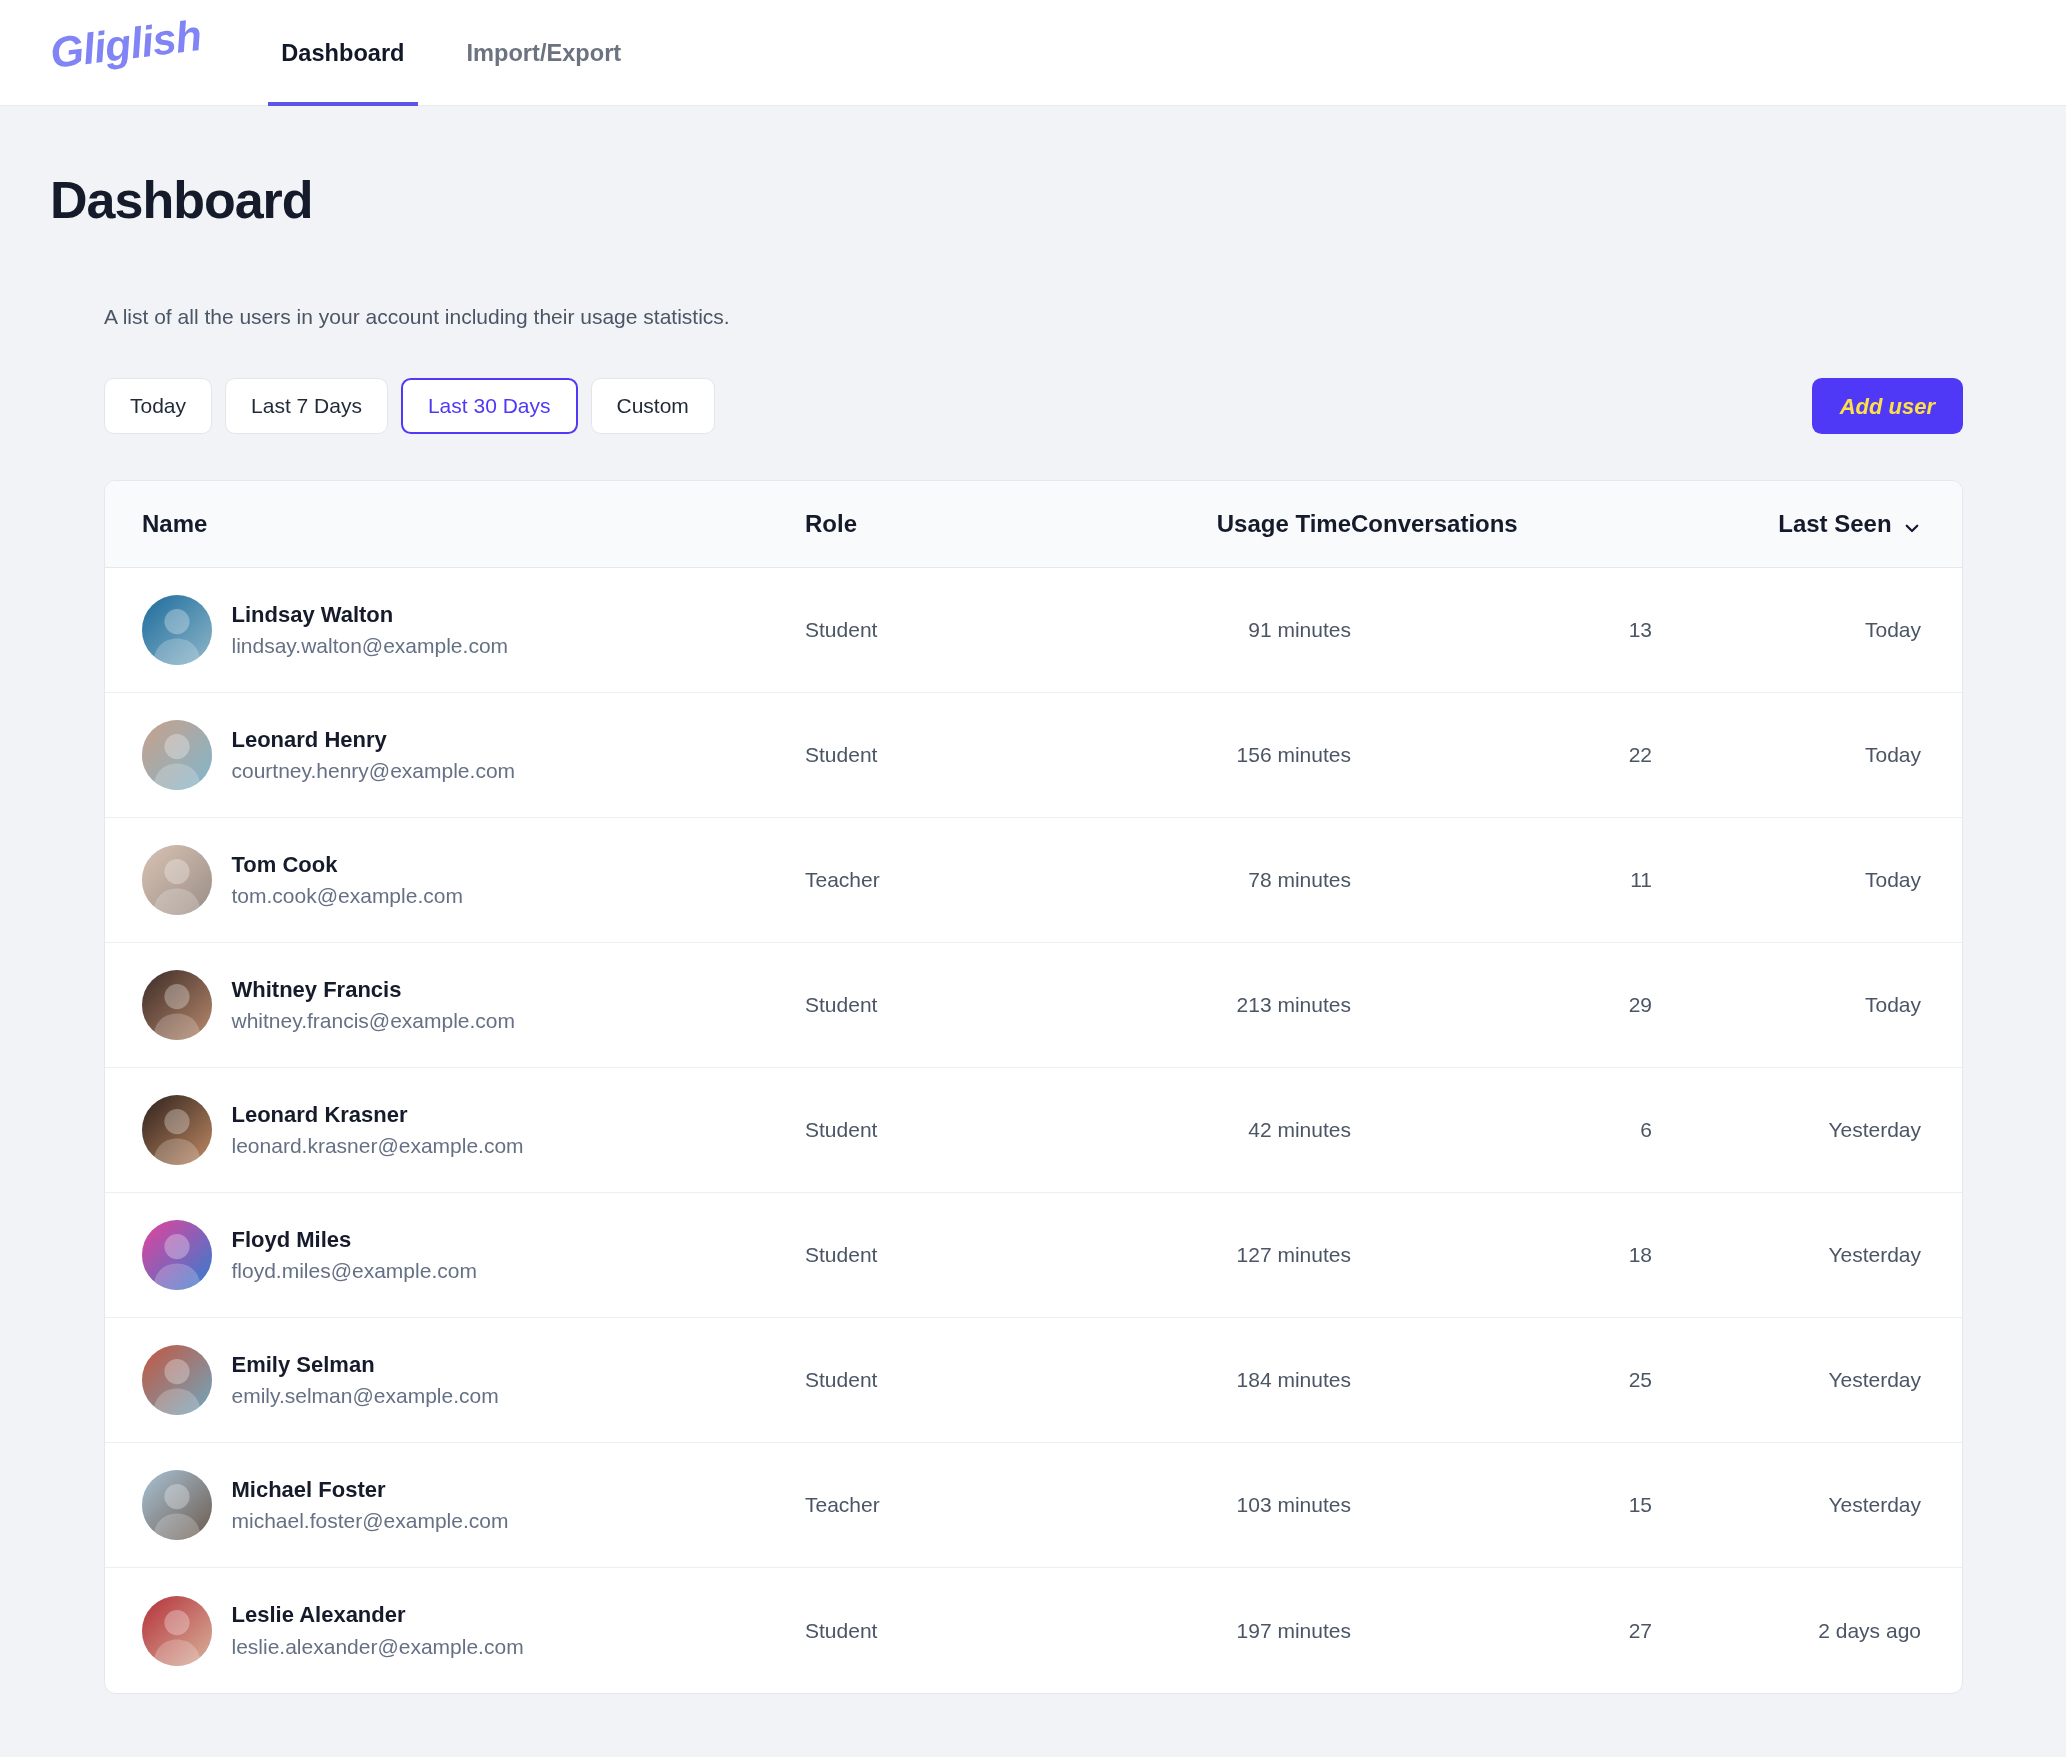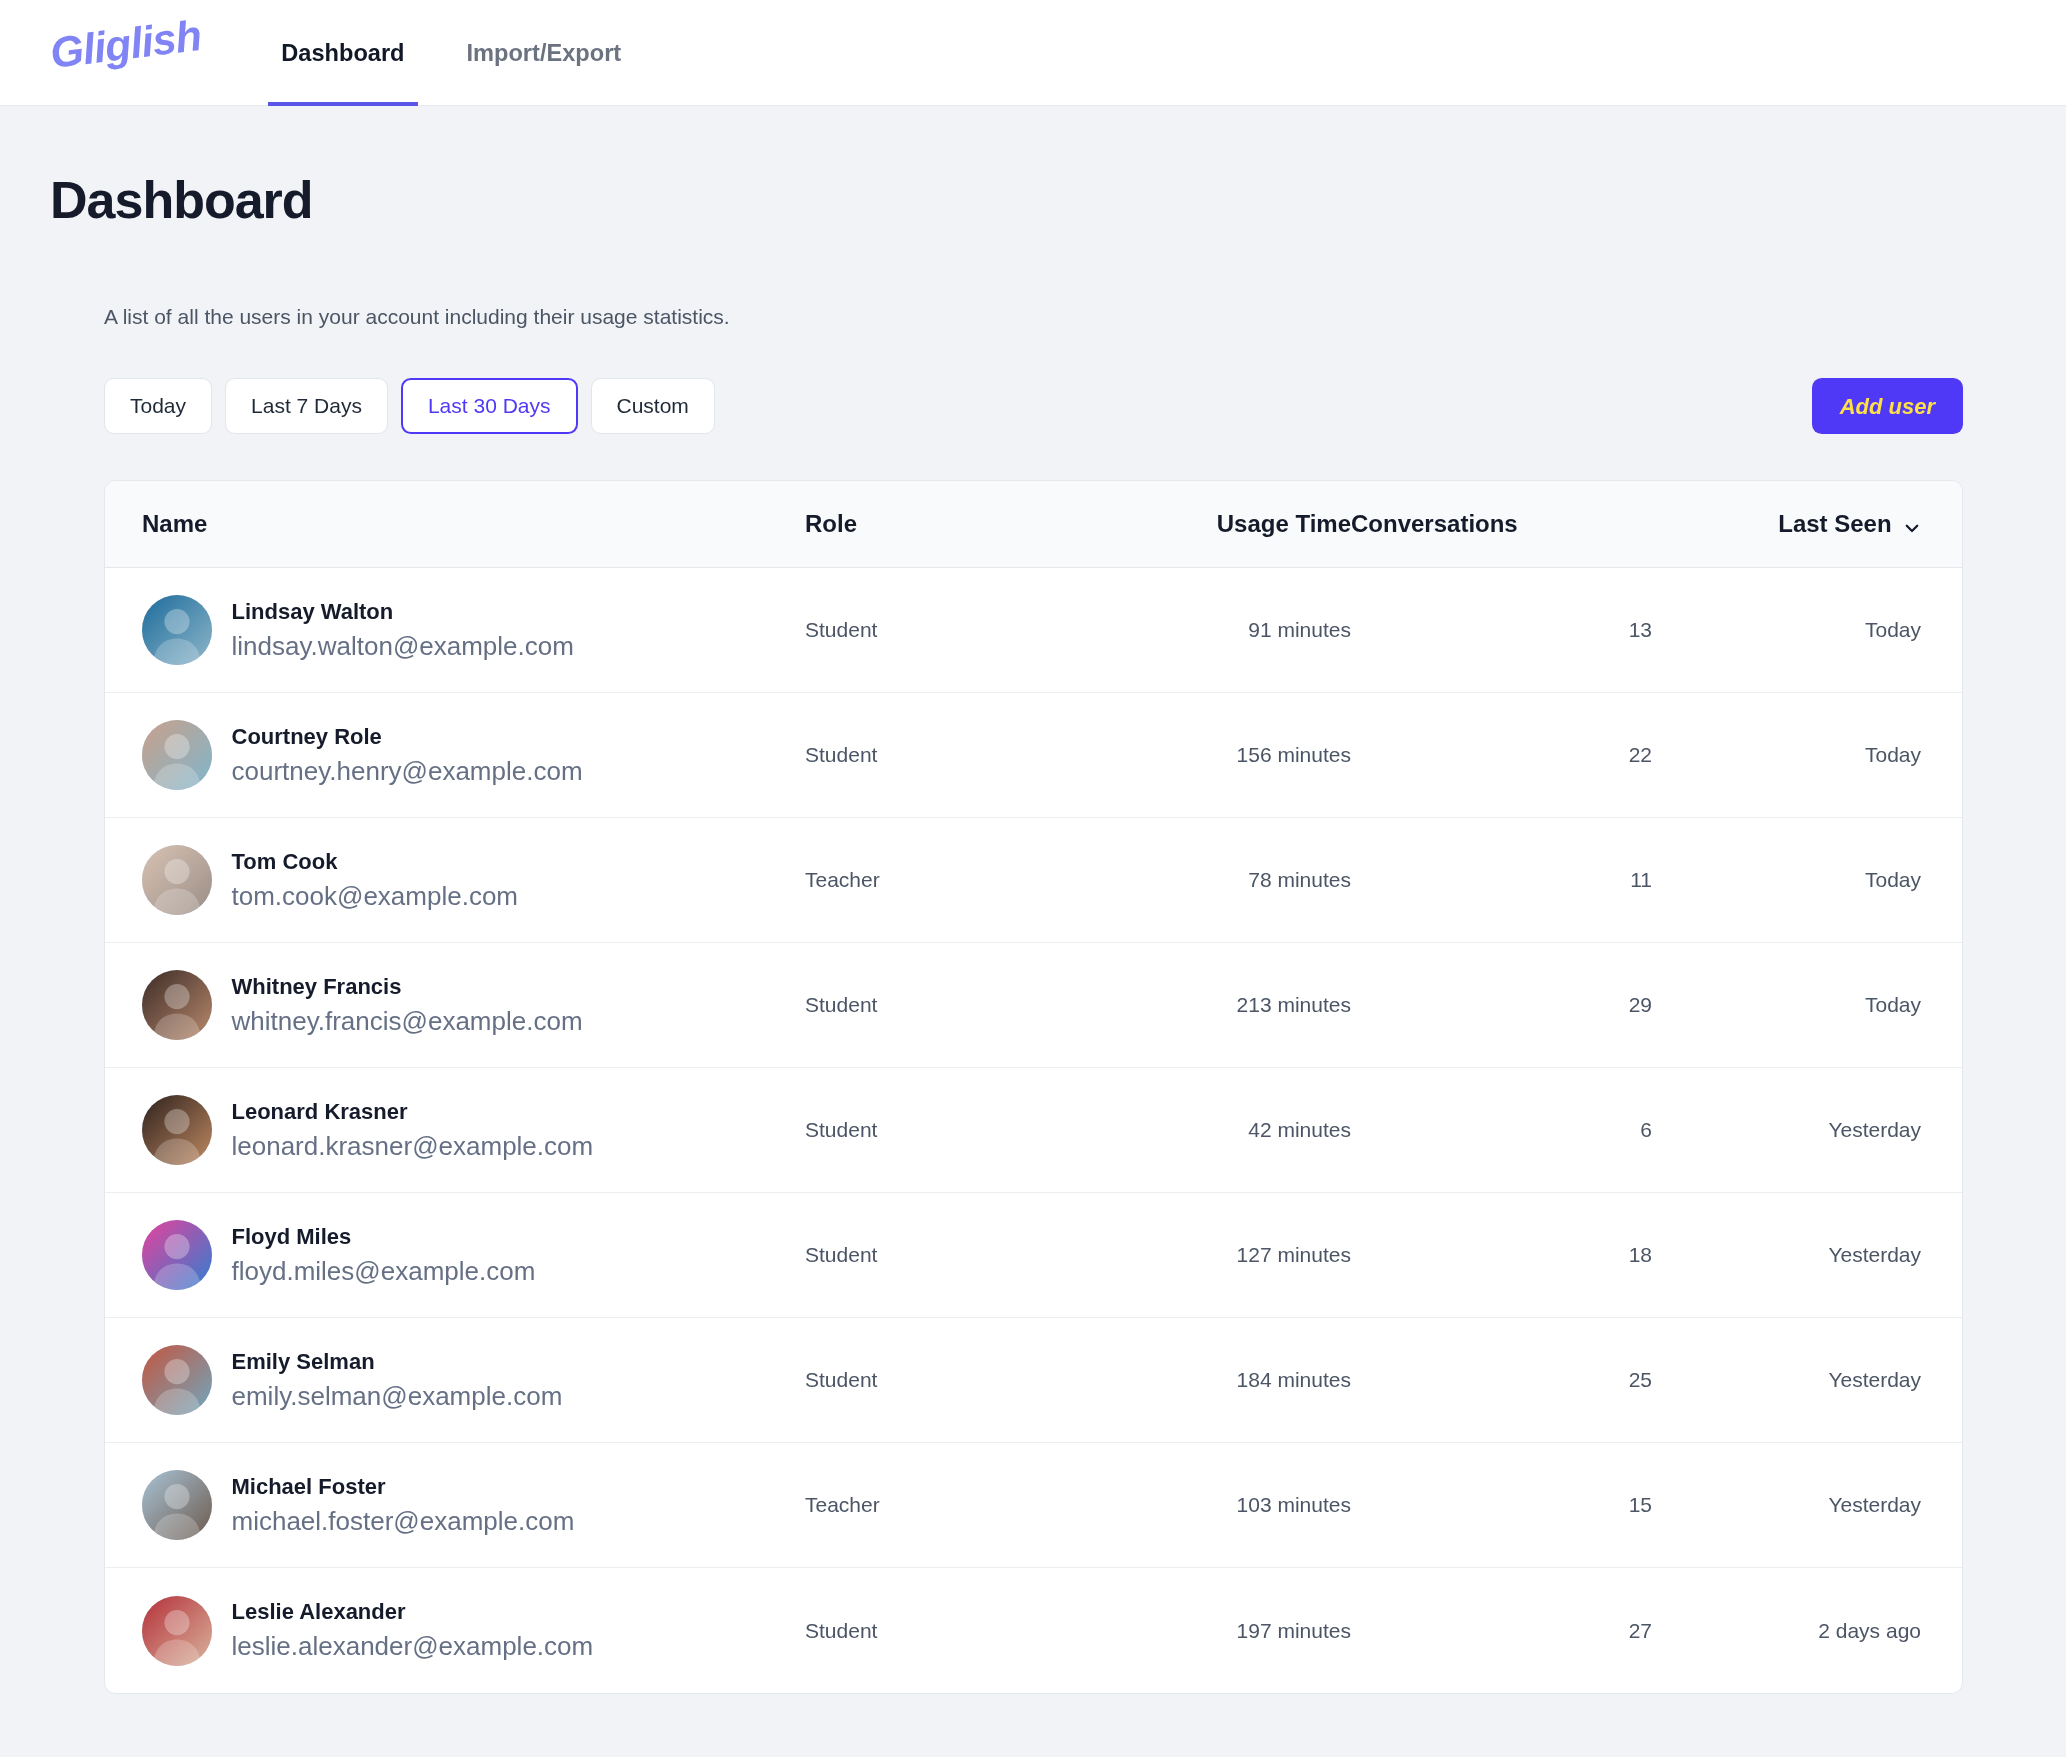--- a/index.html
+++ b/index.html
@@ -243,21 +243,21 @@
   .user-name {
     font-size: 22px;
     font-weight: 700;
     color: #151b2b;
     line-height: 1.25;
     margin-bottom: 4.9px;
     white-space: nowrap;
   }
 
   .user-email {
-    font-size: 26px;
+    font-size: 21px;
     color: #667085;
     line-height: 1.25;
     white-space: nowrap;
   }
 
   td.cell-role   { text-align: left; }
   td.cell-usage  { text-align: right; }
   td.cell-conv   { text-align: right; }
   td.cell-seen   { text-align: right; }
   td.cell-edit   { text-align: right; padding-right: 37px; }
@@ -351,21 +351,21 @@
                           <stop offset="0%" stop-color="#c9a08a"></stop>
                           <stop offset="100%" stop-color="#7fb6cd"></stop>
                         </linearGradient>
                       </defs>
                       <rect width="100" height="100" fill="url(#avg1)"></rect>
                       <circle cx="50" cy="38" r="18" fill="rgba(255,255,255,0.30)"></circle>
                       <path d="M16 100 C16 74 32 62 50 62 C68 62 84 74 84 100 Z" fill="rgba(255,255,255,0.22)"></path>
                     </svg>
                   </div>
                   <div>
-                    <div class="user-name">Courtney Role</div>
+                    <div class="user-name">Leonard Henry</div>
                     <div class="user-email">courtney.henry@example.com</div>
                   </div>
                 </div>
               </td>
               <td class="cell-role">Student</td>
               <td class="cell-usage">156 minutes</td>
               <td class="cell-conv">22</td>
               <td class="cell-seen">Today</td>
               <td class="cell-edit"></td>
             </tr>

